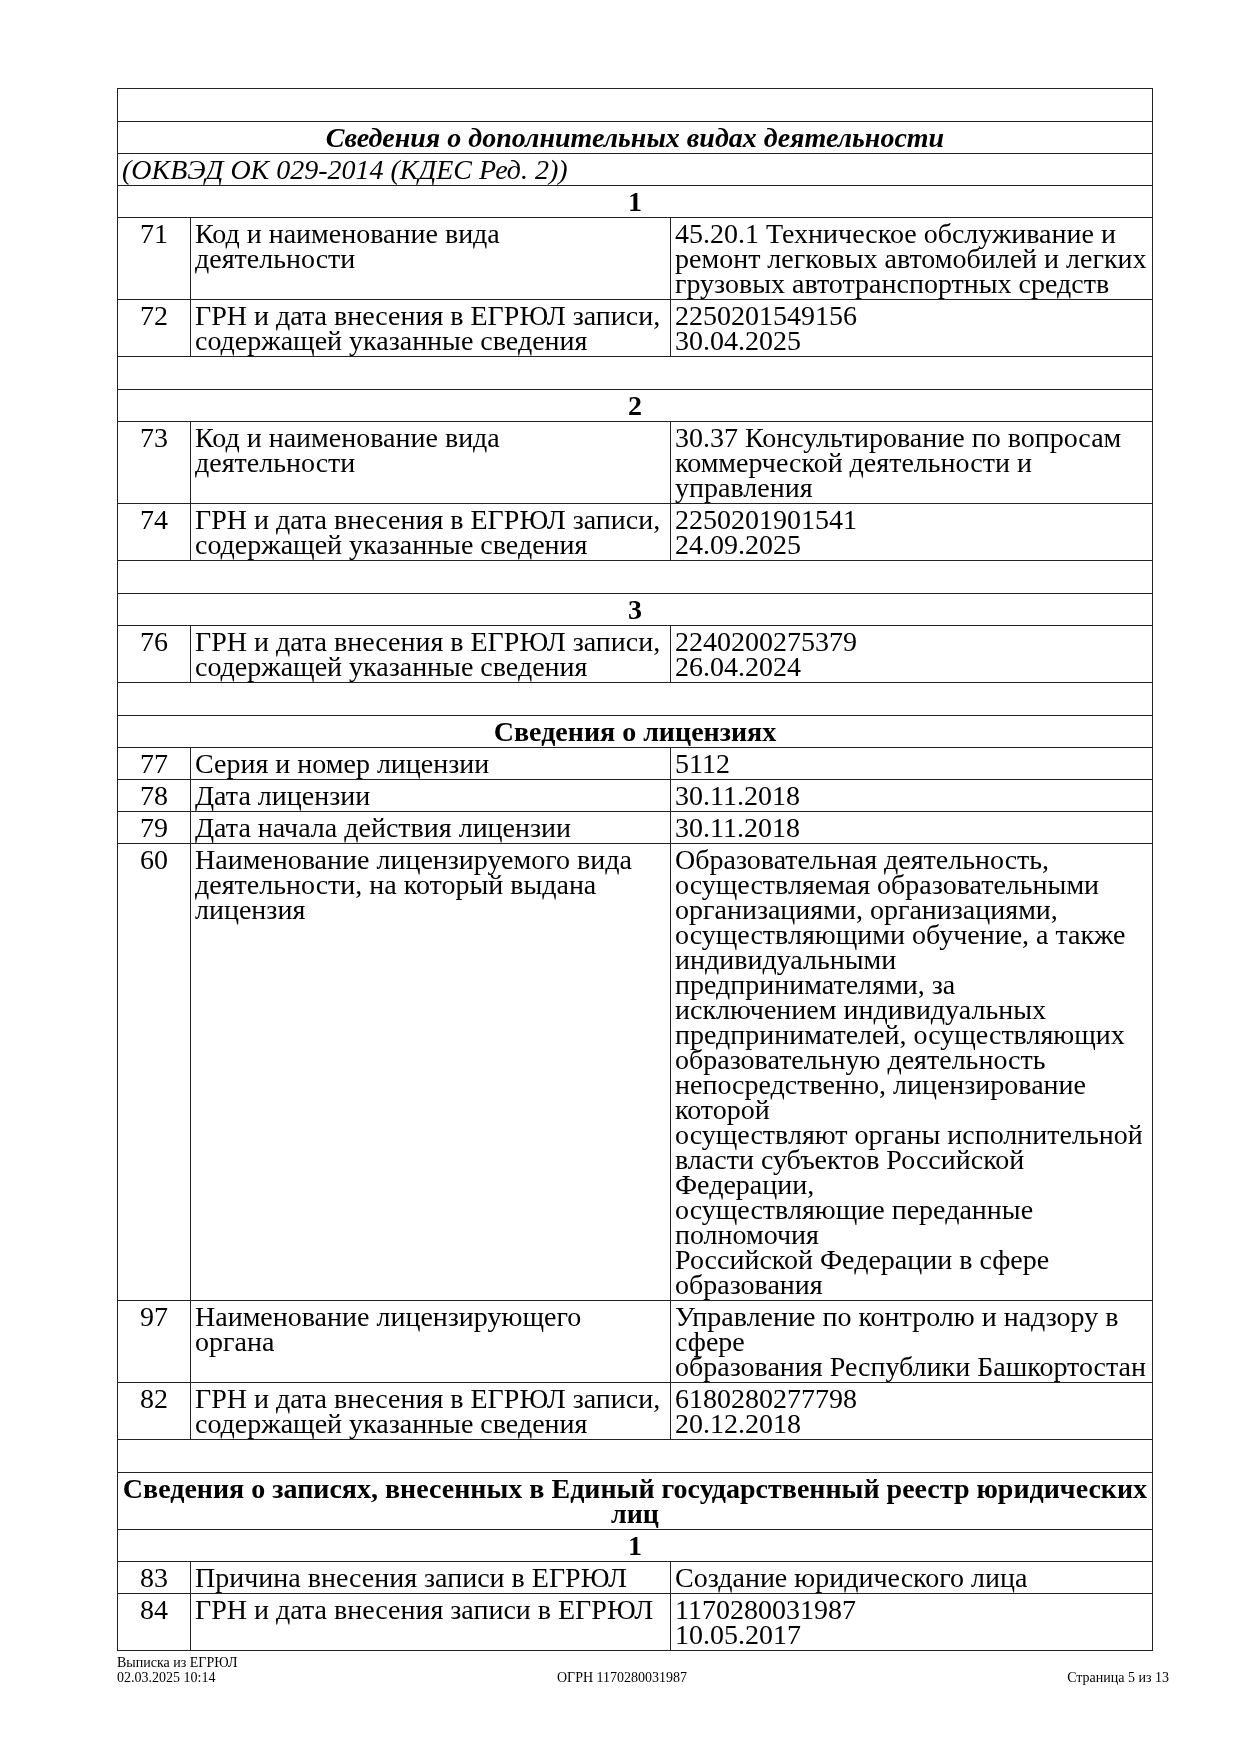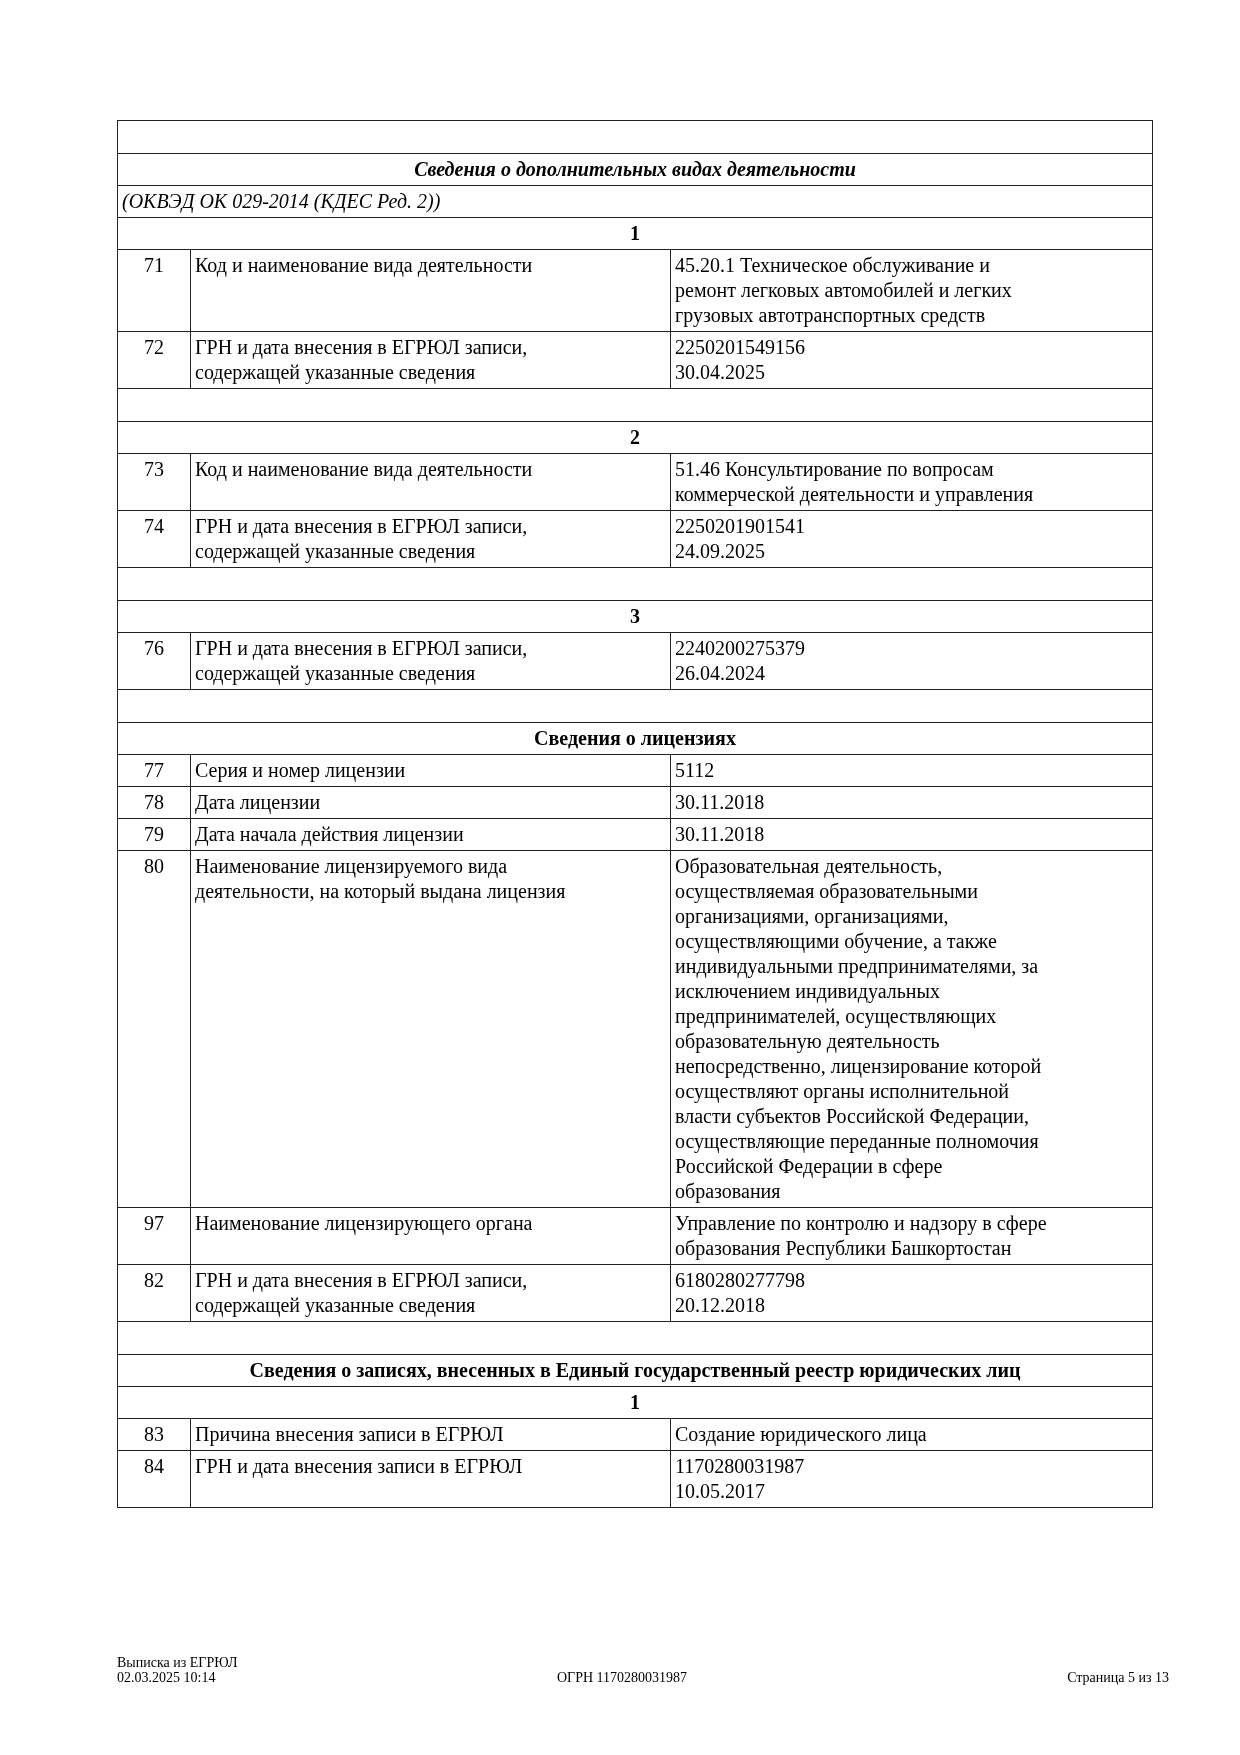--- a/index.html
+++ b/index.html
@@ -18,23 +18,22 @@
     .page {
       position: absolute;
       left: 117px;
       top: 88px;
       width: 1035px;
     }
     table.egrul {
       width: 1035px;
       border-collapse: collapse;
       table-layout: fixed;
-      font-size: 20px;
+      font-size: 28px;
       line-height: 25px;
-      margin-top: 32px;
     }
     table.egrul td {
       border: 1.5px solid #222;
       vertical-align: top;
       padding: 3px 4px 3px 4px;
     }
     col.c-num { width: 73px; }
     col.c-label { width: 480px; }
     col.c-value { width: 482px; }
     td.num { text-align: center; }
@@ -113,21 +112,21 @@
       <tr>
           <td class="empty" colspan="3"></td>
         </tr>
 
       <tr>
         <td class="group-num" colspan="3">2</td>
       </tr>
       <tr>
         <td class="num">73</td>
         <td class="multiline">Код и наименование вида деятельности</td>
-        <td class="multiline">51.46 Консультирование по вопросам
+        <td class="multiline">30.37 Консультирование по вопросам
 коммерческой деятельности и управления</td>
       </tr>
       <tr>
         <td class="num">74</td>
         <td class="multiline">ГРН и дата внесения в ЕГРЮЛ записи,
 содержащей указанные сведения</td>
         <td class="multiline">2250201901541
 24.09.2025</td>
       </tr>
       <tr>
@@ -160,21 +159,21 @@
         <td class="num">78</td>
         <td class="multiline">Дата лицензии</td>
         <td class="multiline">30.11.2018</td>
       </tr>
       <tr>
         <td class="num">79</td>
         <td class="multiline">Дата начала действия лицензии</td>
         <td class="multiline">30.11.2018</td>
       </tr>
       <tr>
-        <td class="num">80</td>
+        <td class="num">60</td>
         <td class="multiline">Наименование лицензируемого вида
 деятельности, на который выдана лицензия</td>
         <td class="multiline">Образовательная деятельность,
 осуществляемая образовательными
 организациями, организациями,
 осуществляющими обучение, а также
 индивидуальными предпринимателями, за
 исключением индивидуальных
 предпринимателей, осуществляющих
 образовательную деятельность

